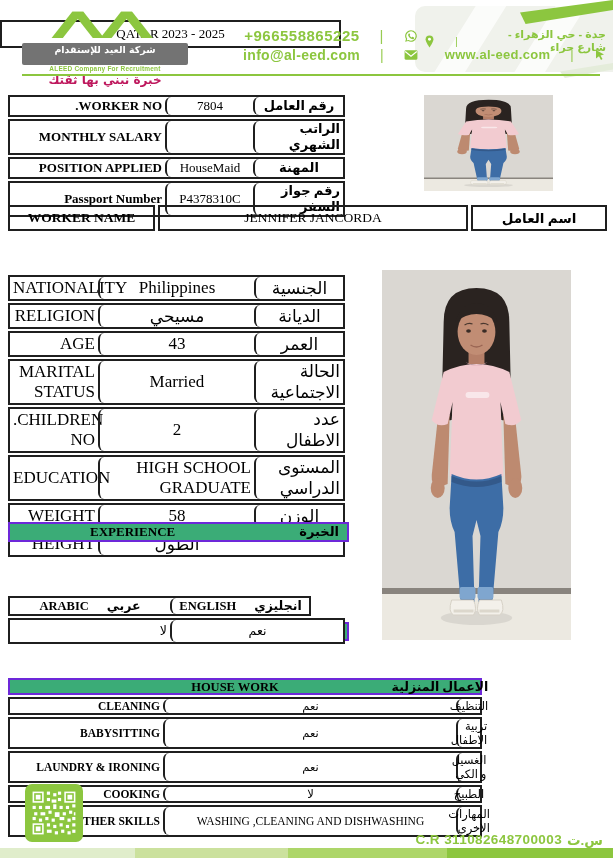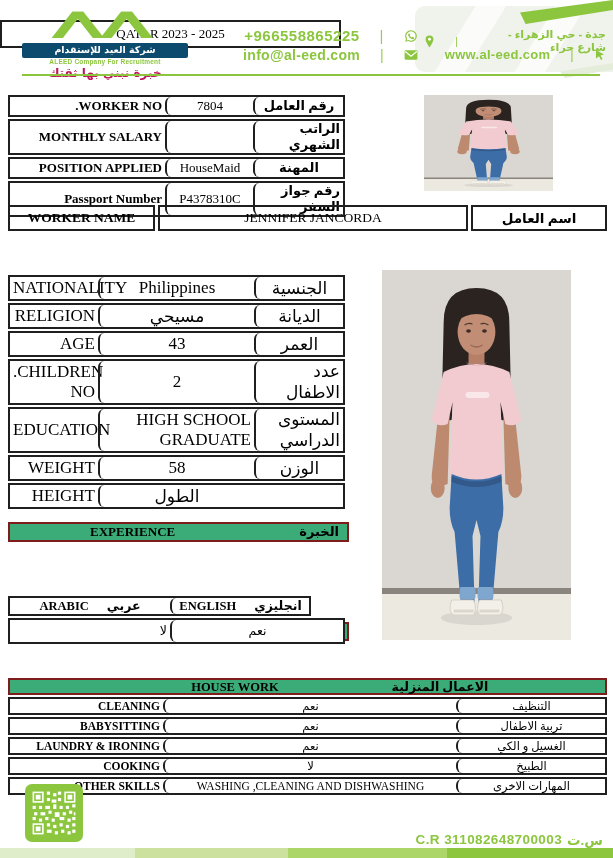--- a/index.html
+++ b/index.html
@@ -9,41 +9,41 @@
   }
   
   .hdr-panel{position:absolute;left:415px;top:6px;width:198px;height:66px;background:#f0f2ec;
     border-radius:10px 0 0 10px;overflow:hidden;}
   .hdr-panel .stripe{position:absolute;width:26px;height:140px;background:rgba(255,255,255,.75);transform:rotate(32deg);}
   .hdr-band{position:absolute;left:520px;top:0;width:93px;height:24px;background:#8CC63F;
     clip-path:polygon(0 52%,100% 0,100% 42%,6% 100%);}
   .hdr-band2{position:absolute;left:560px;top:62px;width:60px;height:16px;background:#e4ecda;
     clip-path:polygon(0 60%,100% 0,100% 40%,8% 100%);}
   .logo{position:absolute;left:22px;top:8px;width:166px;text-align:center;}
-  .logo-band{margin-top:1px;background:#0c4a6e;border-radius:2px;color:#fff;
-    font:bold 9.5px "DejaVu Sans",sans-serif;line-height:13px;height:15px;direction:rtl;}
+  .logo-band{margin-top:1px;background:#737373;border-radius:2px;color:#fff;
+    font:bold 9.5px "DejaVu Sans",sans-serif;line-height:13px;height:22px;direction:rtl;}
   .logo-en{color:#8CC63F;font:bold 6.5px "Liberation Sans","DejaVu Sans",sans-serif;letter-spacing:.2px;line-height:8px;}
   .logo-tag{color:#be185d;font:bold 12px "DejaVu Sans",sans-serif;direction:rtl;line-height:14px;}
   .hdr-rule{position:absolute;left:22px;top:74px;width:578px;height:2px;background:#8CC63F;}
   .contact{position:absolute;display:flex;align-items:center;gap:20px;color:#8CC63F;
     font-family:"Liberation Sans","DejaVu Sans",sans-serif;font-weight:bold;}
   .contact .sep{font-weight:normal;opacity:.9;}
   .c-phone{left:206px;top:27px;width:212px;justify-content:flex-end;font-size:15px;letter-spacing:.5px;}
   .c-email{left:206px;top:47px;width:212px;justify-content:flex-end;font-size:14px;letter-spacing:.3px;}
   .c-addr{left:424px;top:28px;width:182px;justify-content:flex-start;font-size:11px;direction:ltr;}
   .c-web{left:424px;top:47px;width:182px;justify-content:flex-end;font-size:13px;letter-spacing:.3px;}
   .icon{display:inline-flex;flex:none;}
   
   .sect{position:absolute;display:flex;flex-direction:column;gap:2px;}
   .row{display:grid;border:2px solid #1f1f1f;background:#fff;align-items:center;}
   .cell{padding:0 3px;text-align:right;min-width:0;border-radius:6px;}
   .cell + .cell{border-left:2px solid #1f1f1f;align-self:stretch;display:flex;align-items:center;justify-content:center;}
   .b{font-weight:bold;}
   .ar{direction:rtl;}
-  .bar{position:relative;border:2px solid #7f1d1d;background:#3BAC77;font-weight:bold;}
+  .bar{position:relative;border:2px solid #6d28d9;background:#3BAC77;font-weight:bold;}
   .bar span{position:absolute;top:50%;transform:translateY(-50%);white-space:nowrap;}
   
   #t-info{left:8px;top:95px;width:337px;}
   #t-info .row{grid-template-columns:155px 88px 1fr;font-size:13px;min-height:18px;}
   
   #t-name{left:8px;top:205px;width:599px;flex-direction:row;gap:3px;}
   #t-name .ncell{border:2px solid #1f1f1f;min-height:22px;display:flex;align-items:center;justify-content:center;font-size:13.5px;}
   
   #t-details{left:8px;top:275px;width:337px;}
   #t-details .row{grid-template-columns:88px 156px 1fr;font-size:17px;}
@@ -51,21 +51,21 @@
   #exp-bar{left:8px;top:522px;width:337px;height:16px;font-size:13px;}
   #exp-val{left:8px;top:545px;width:337px;border:2px solid #1f1f1f;min-height:24px;display:flex;
     align-items:center;justify-content:center;font-size:13px;}
   #lang-bar{left:8px;top:574px;width:337px;height:15px;font-size:13px;}
   #lang-head{left:8px;top:596px;width:303px;}
   #lang-head .row{grid-template-columns:160px 1fr;font-size:12.5px;min-height:16px;}
   #lang-val{left:8px;top:618px;width:337px;}
   #lang-val .row{grid-template-columns:160px 1fr;font-size:12.5px;min-height:22px;}
   .lang-pair{display:flex;gap:18px;justify-content:center;align-items:center;}
   
-  #hw{left:8px;top:678px;width:599px;}
+  #hw{left:8px;top:678px;width:474px;}
   #hw-bar{height:13px;font-size:12.5px;}
   #hw .row{grid-template-columns:153px 293px 1fr;font-size:11.5px;min-height:11px;}
   
   .photo{position:absolute;display:block;}
   #photo-top{left:424px;top:95px;width:129px;height:96px;}
   #photo-main{left:382px;top:270px;width:189px;height:370px;}
   
   #qr{position:absolute;left:25px;top:784px;width:58px;height:58px;background:#8CC63F;border-radius:7px;
     display:flex;align-items:center;justify-content:center;}
   #cr{position:absolute;right:10px;top:832px;direction:rtl;color:#8CC63F;
@@ -180,20 +180,25 @@
     </div>
     <div class="row" style="min-height:22px">
       <div class="cell">RELIGION</div>
       <div class="cell ar">مسيحي</div>
       <div class="cell ar">الديانة</div>
     </div>
     <div class="row" style="min-height:22px">
       <div class="cell">AGE</div>
       <div class="cell">43</div>
       <div class="cell ar">العمر</div>
+    </div>
+    <div class="row" style="min-height:34px">
+      <div class="cell">MARITAL STATUS</div>
+      <div class="cell">Married</div>
+      <div class="cell ar">الحالة الاجتماعية</div>
     </div>
     <div class="row" style="min-height:32px">
       <div class="cell">.CHILDREN NO</div>
       <div class="cell">2</div>
       <div class="cell ar">عدد الاطفال</div>
     </div>
     <div class="row" style="min-height:24px">
       <div class="cell">EDUCATION</div>
       <div class="cell">HIGH SCHOOL GRADUATE</div>
       <div class="cell ar">المستوى الدراسي</div>

